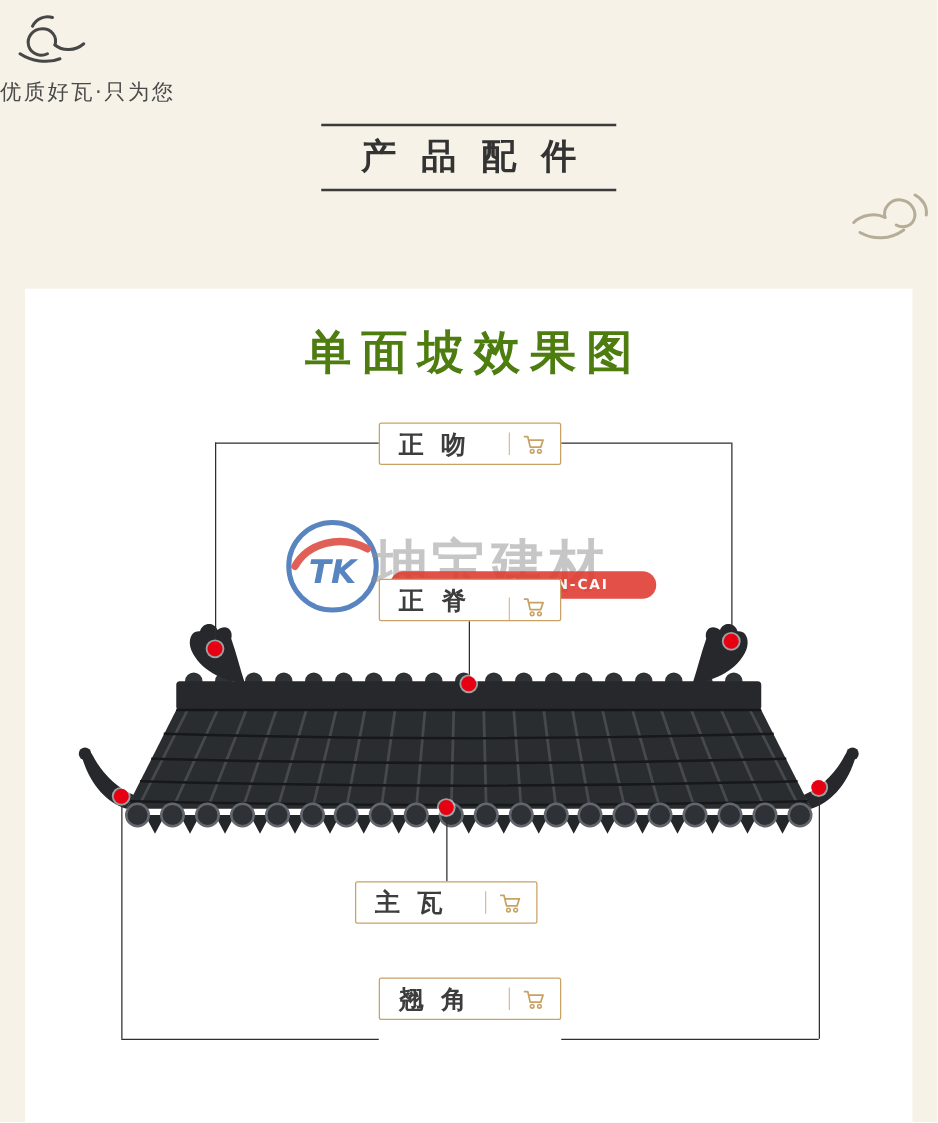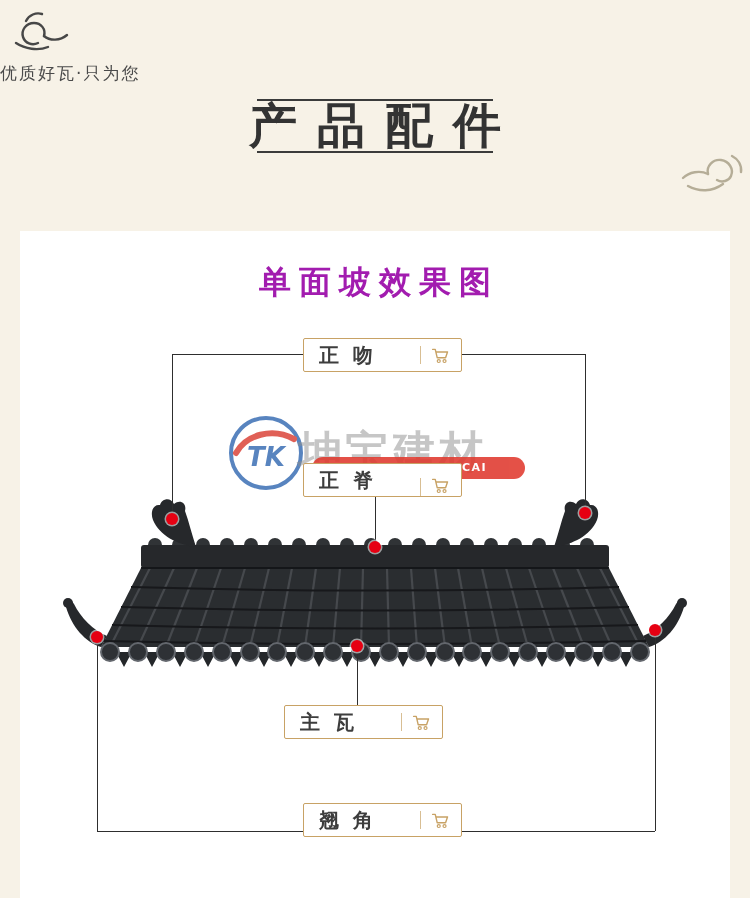--- a/index.html
+++ b/index.html
@@ -14,28 +14,28 @@
   .cloud-tl { left:10px; top:6px; }
   .cloud-r  { left:678px; top:146px; }
   .tagline {
     position:absolute; top:62px; left:0; width:100%; text-align:left;
     font-size:17px; color:#4a4a4a; letter-spacing:2px;
   }
   .rule { position:absolute; left:257px; width:236px; height:2px; background:#3b3b3b; }
   .rule-top { top:99px; } .rule-bottom { top:151px; }
   .main-title {
     position:absolute; top:102px; left:0; width:100%; text-align:center;
-    font-size:48px; font-weight:bold; color:#333333;
+    font-size:28px; font-weight:bold; color:#333333;
     letter-spacing:20px; text-indent:20px; line-height:46px;
   }
   
   .panel { position:absolute; left:20px; top:231px; width:710px; height:667px; background:#ffffff; }
   .panel-title {
     position:absolute; top:28px; left:0; width:100%; text-align:center;
-    font-size:32px; font-weight:bold; color:#a21caf;
+    font-size:37px; font-weight:bold; color:#4d7c0f;
     letter-spacing:8px; text-indent:8px; line-height:46px;
   }
   
   .wm-logo { position:absolute; left:206px; top:182px; width:80px; height:80px; opacity:.8; z-index:1; }
   .wm-brand {
     position:absolute; left:278px; top:192px; z-index:1;
     font-size:44px; font-weight:bold; color:#8f8f8f; opacity:.5; letter-spacing:3px; white-space:nowrap;
   }
   .wm-band {
     position:absolute; left:292px; top:226px; width:213px; height:22px; z-index:1;
@@ -65,34 +65,34 @@
     box-shadow:0 0 0 1.5px rgba(255,255,255,.55); z-index:6;
   }
   .dot-zw-left  { left:146px; top:282px; }
   .dot-zw-right { left:559px; top:276px; }
   .dot-zj       { left:349px; top:310px; }
   .dot-zhuwa    { left:331px; top:409px; }
   .dot-qj-left  { left:71px;  top:400px; }
   .dot-qj-right { left:629px; top:393px; }
   
   .box {
-    position:absolute; width:159px; height:34px; box-sizing:border-box; z-index:5;
+    position:absolute; width:146px; height:34px; box-sizing:border-box; z-index:5;
     background:#ffffff; border:1px solid var(--gold, #c8a265); border-radius:2px;
     display:flex; align-items:center; padding:0 10px 0 15px; cursor:pointer;
   }
   .box .txt {
     flex:1; font-size:20px; font-weight:600; color:#3d3d3d;
     letter-spacing:14px; white-space:nowrap; line-height:32px;
   }
   .box .sep { width:1px; height:18px; background:var(--gold, #c8a265); opacity:.7; margin-right:9px; }
   .box .cart { color: var(--gold, #c8a265); flex:0 0 auto; display:block; }
   .box-zhengwen { left:283px; top:107px; }
   .box-zhengji  { left:283px; top:232px;align-items:flex-end; }
   .box-zhuwa    { left:264px; top:474px;justify-content:space-between; }
-  .box-qiaojiao { left:283px; top:572px;align-items:center; }
+  .box-qiaojiao { left:283px; top:551px;align-items:center; }
 </style>
 </head>
 <body>
 
 <div class="page">
 
   <svg class="cloud cloud-tl" width="62" height="50" viewBox="0 0 62 50">
     <g fill="none" stroke="#474747" stroke-width="2.4" stroke-linecap="round">
       <path d="M34,30 c2,-7 -3,-13 -10,-13 c-8,0 -13,7 -11,14 c2,6 9,9 15,6"></path>
       <path d="M16,15 c3,-6 10,-9 16,-7"></path>

